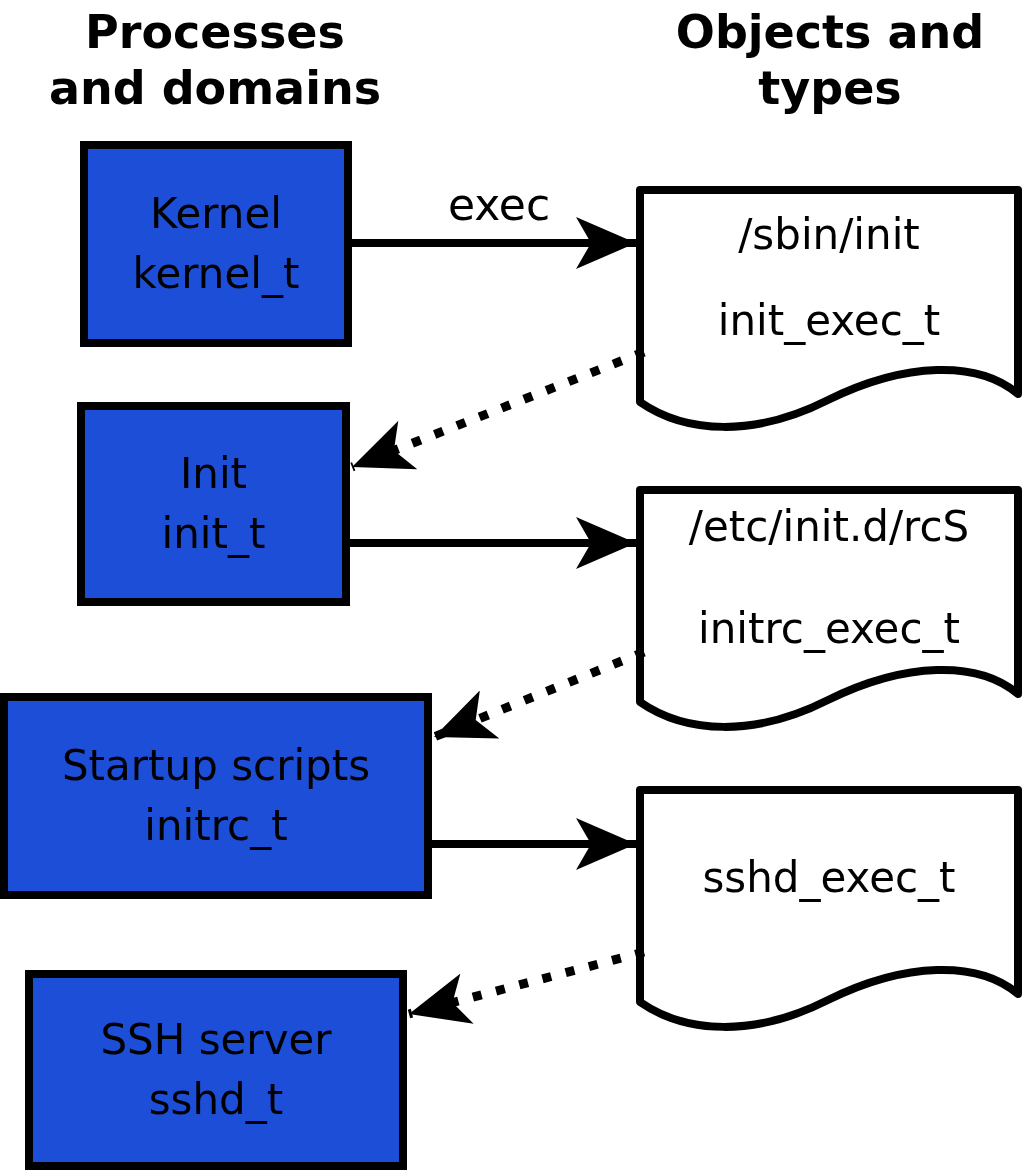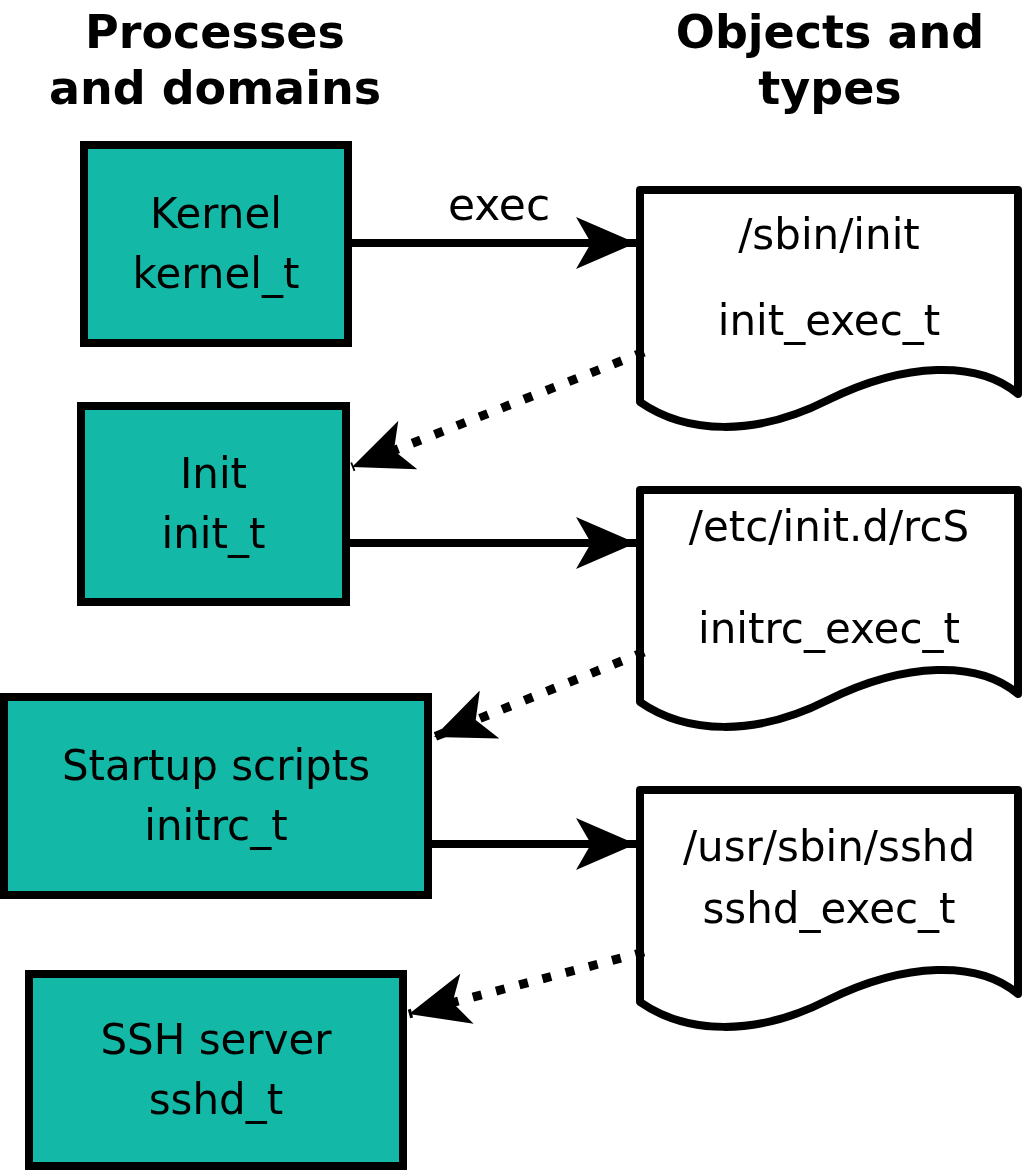--- a/index.html
+++ b/index.html
@@ -28,21 +28,21 @@
     text-align: center;
     font-weight: bold;
     font-size: 46px;
     line-height: 56px;
     white-space: nowrap;
   }
   .process-box {
     position: absolute;
     box-sizing: border-box;
     border: 8px solid #000000;
-    background: #14b8a6;
+    background: #1d4ed8;
     display: flex;
     flex-direction: column;
     align-items: center;
     justify-content: center;
     text-align: center;
     font-size: 42px;
     line-height: 60px;
     white-space: nowrap;
   }
   .doc-text {
@@ -125,17 +125,16 @@
     <div>/sbin/init</div>
     <div>init_exec_t</div>
   </div>
 
   <div class="doc-text" style="left:640px; top:492px; width:378px; height:172px;gap:40px;">
     <div>/etc/init.d/rcS</div>
     <div>initrc_exec_t</div>
   </div>
 
   <div class="doc-text" style="left:640px; top:792px; width:378px; height:172px;">
-    <div>/usr/sbin/sshd</div>
     <div>sshd_exec_t</div>
   </div>
 
 </div>
 
 </body></html>

